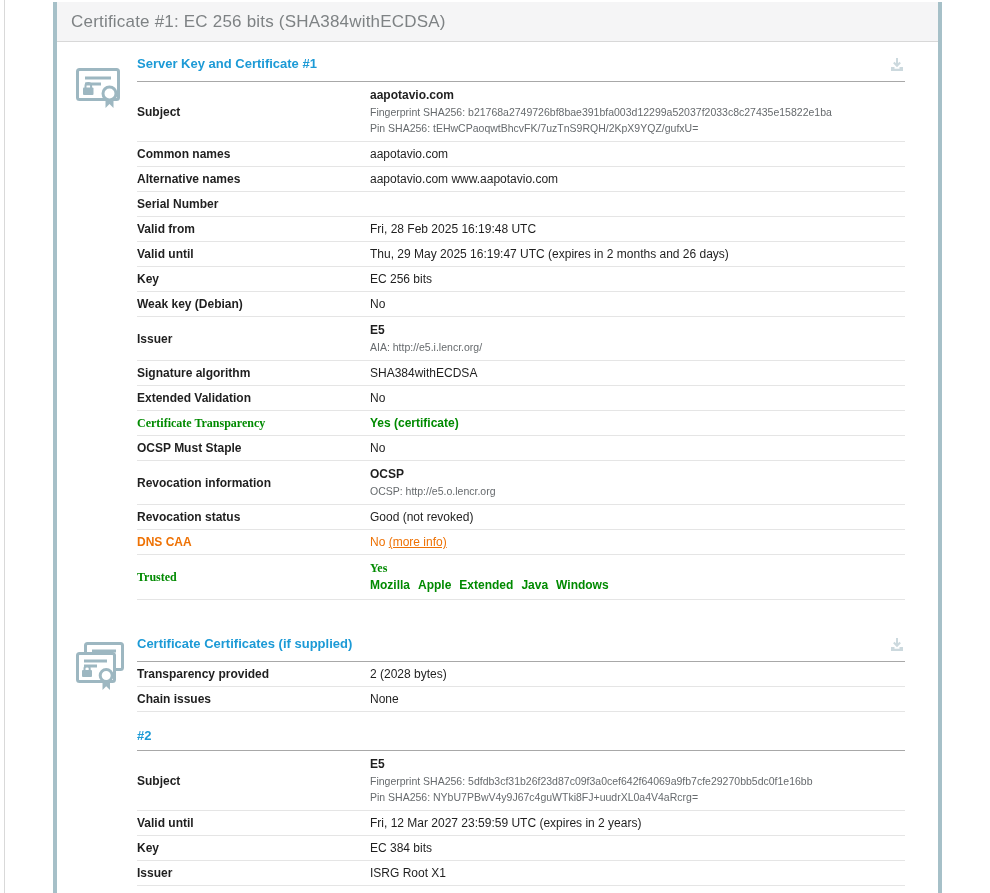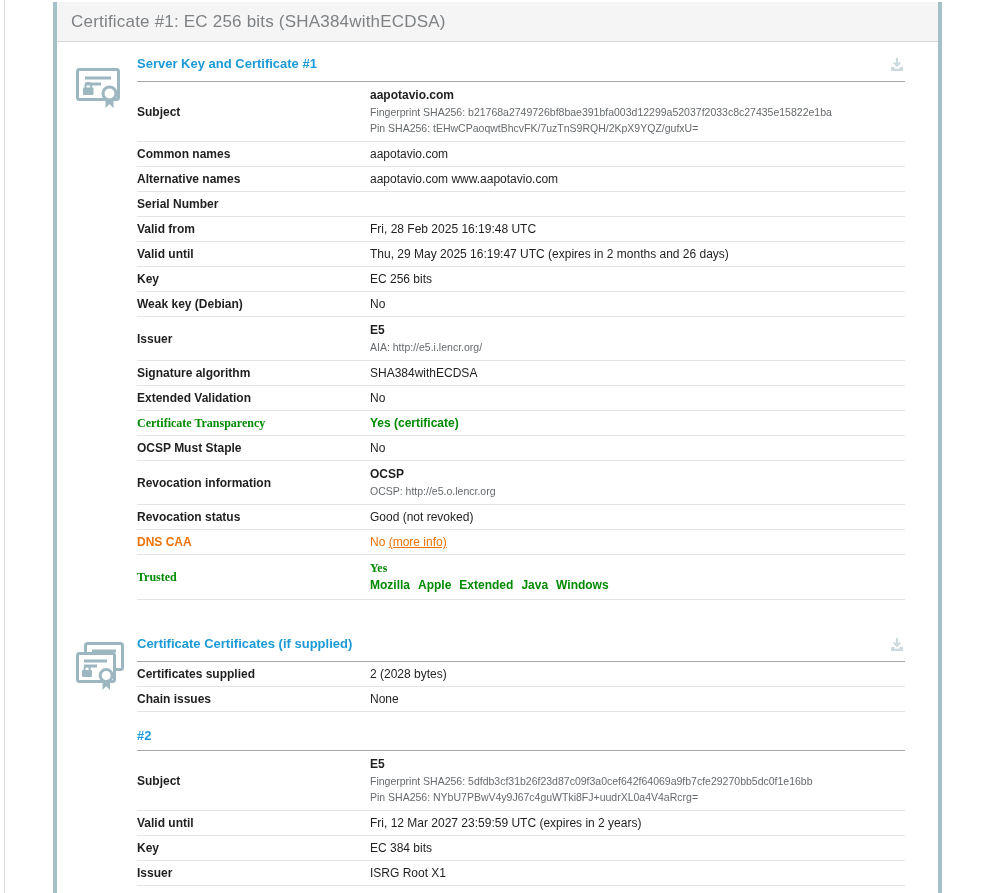--- a/index.html
+++ b/index.html
@@ -199,21 +199,21 @@
         <button class="dl-btn">
           <svg viewBox="0 0 16 16" width="16" height="16">
             <path d="M8 2 V9" stroke="var(--icon-light)" stroke-width="2" fill="none"></path>
             <path d="M4.8 6.5 L8 9.8 L11.2 6.5" stroke="var(--icon-light)" stroke-width="2" fill="none"></path>
             <path d="M2 11 H5.5 V12.8 H10.5 V11 H14 V15 H2 Z" fill="var(--icon-light)"></path>
           </svg>
         </button>
       </div>
 
       <div class="row">
-        <div class="row-label">Certificates supplied</div>
+        <div class="row-label">Transparency provided</div>
         <div class="row-value">2 (2028 bytes)</div>
       </div>
 
       <div class="row">
         <div class="row-label">Chain issues</div>
         <div class="row-value">None</div>
       </div>
 
       <div class="subnum">
         <a>#2</a>

